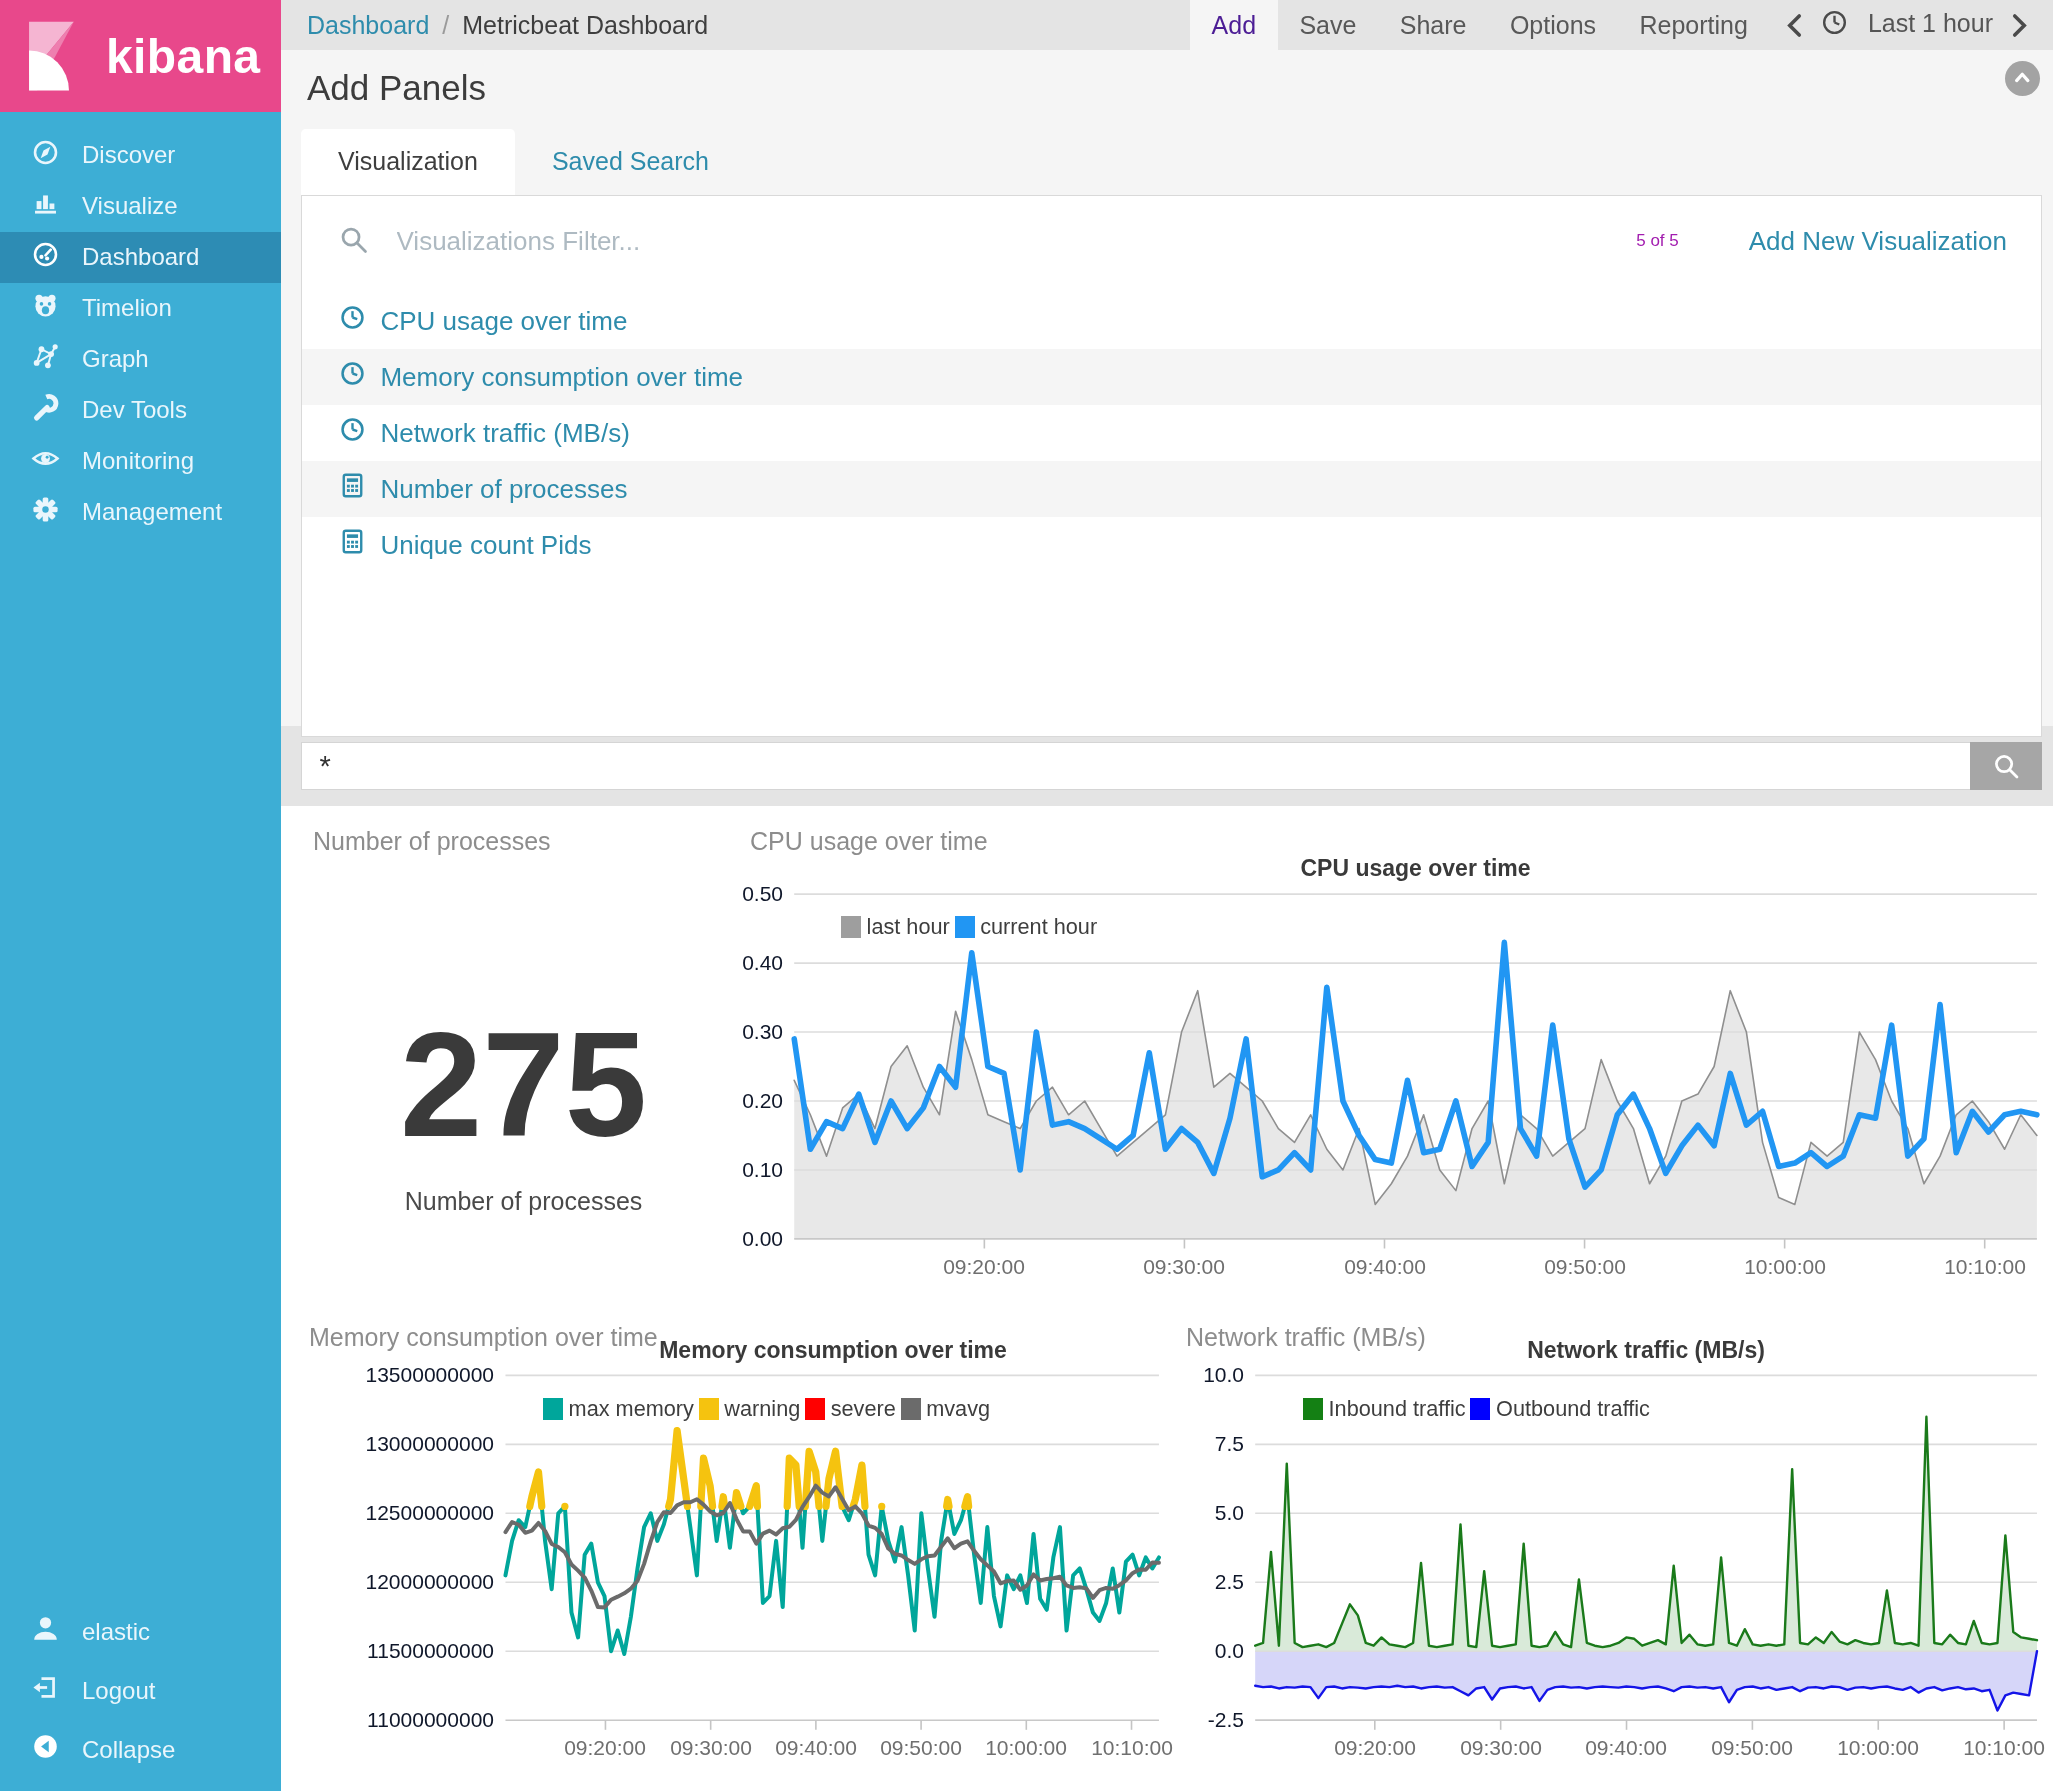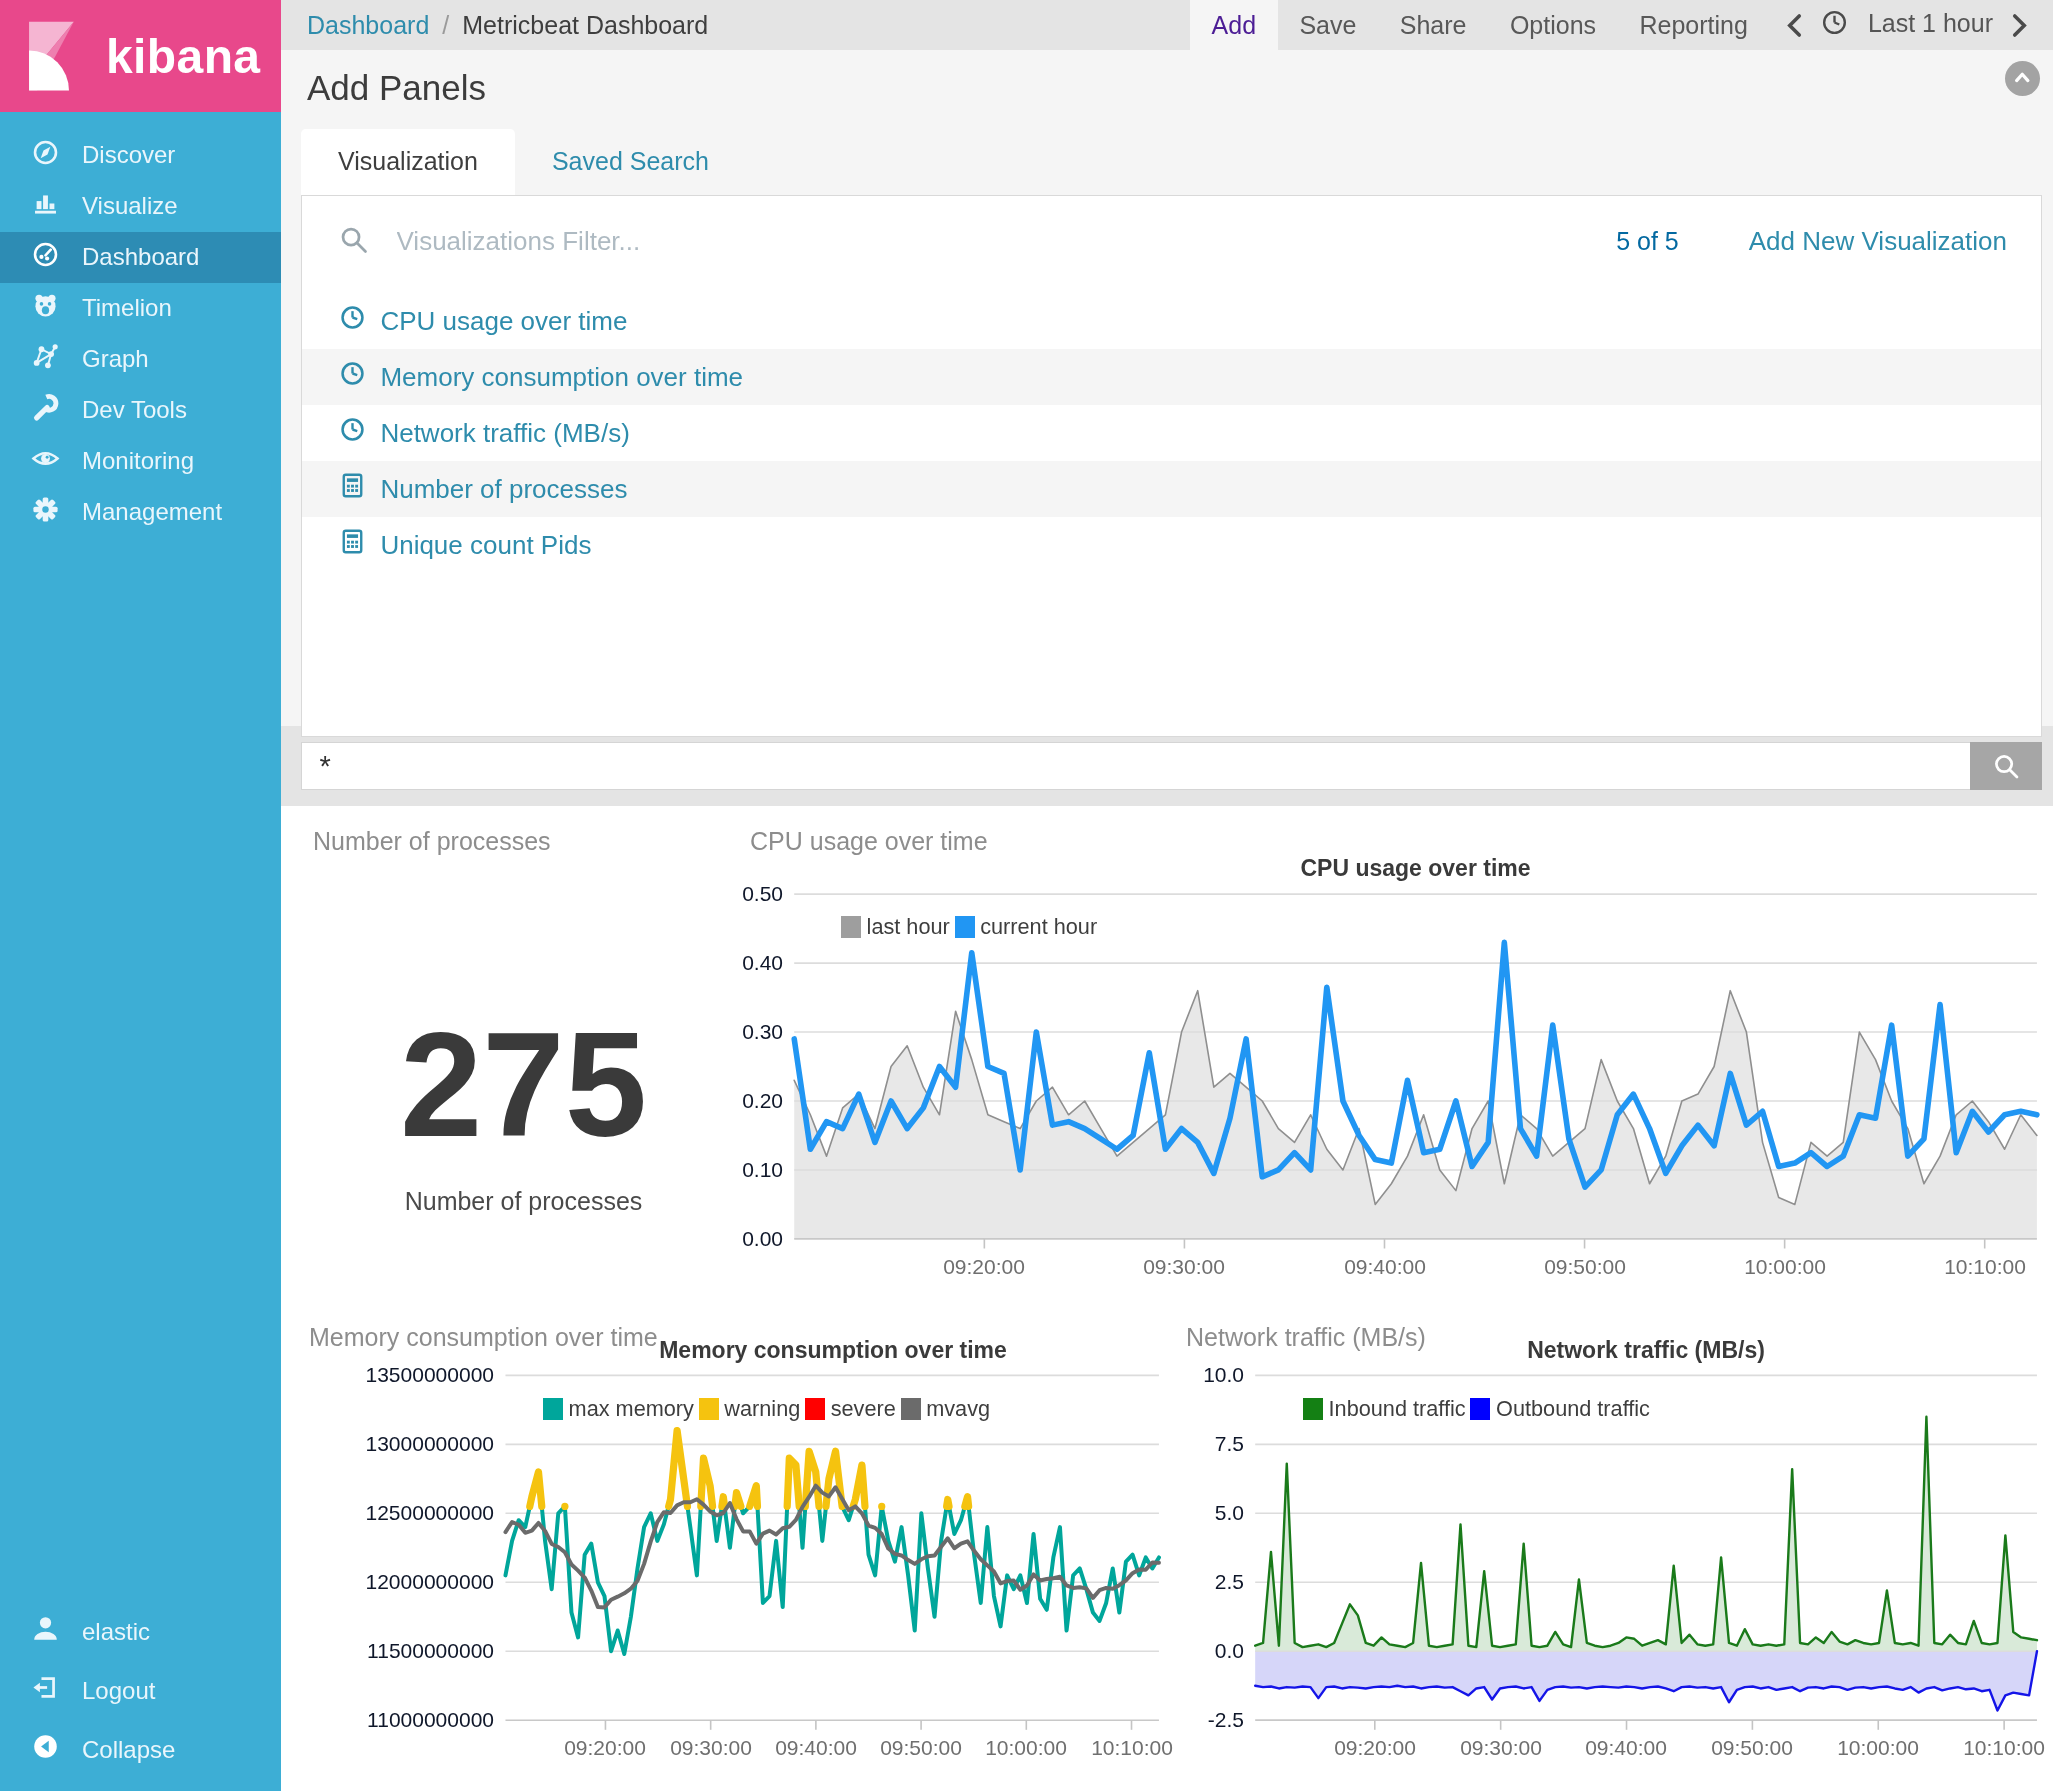--- a/index.html
+++ b/index.html
@@ -38,21 +38,21 @@
   .add-panels { position:absolute; left:0; top:50px; right:0; height:676px; background:#F5F5F5; }
   .ap-title { margin:17.6px 0 0 26px; font-size:35px; color:#3C3C3C; font-weight:400; }
   .ap-tabs { display:flex; margin:21px 0 0 20px; position:relative; z-index:2; }
   .ap-tab { height:66px; padding:0 37px; display:flex; align-items:center; font-size:25px; cursor:pointer; }
   .ap-tab.active { background:#fff; color:#3E3E3E; border-radius:4.8px 4.8px 0 0; margin-bottom:-0.8px; }
   .ap-tab.inactive { color:#2E8CAC; }
   .ap-panel { margin:0 12px 0 20px; background:#fff; border:0.8px solid #D9D9D9; height:542px; position:relative; z-index:1; }
   .filter-row { display:flex; align-items:center; padding:29px 34px 35px 37px; gap:27px; }
   .filter-input { flex:1; border:none; outline:none; font-size:26px; color:#444; font-family:"Liberation Sans",sans-serif; background:transparent; }
   .filter-input::placeholder { color:#AEBAC2; }
-  .result-count { font-size:25px; color:#0369a1;text-align:center; }
+  .result-count { font-size:17px; color:#a21caf;text-align:center; }
   .add-new-link { font-size:26px; color:#2E8CAC; margin-left:43px; cursor:pointer; white-space:nowrap; }
   .list-header { height:48px; background:#EFEFEF; display:flex; align-items:center; padding-left:37px; font-size:25px; color:#3E3E3E; gap:9.6px; }
   .sort-asc { width:0; height:0; border-left:7.2px solid transparent; border-right:7.2px solid transparent; border-bottom:9.6px solid #555; }
   .viz-row { height:56px; display:flex; align-items:center; padding-left:37px; gap:14.4px; font-size:26px; color:#2E8CAC; cursor:pointer; }
   .viz-row.stripe { background:#F5F5F5; }
 
   
   .query-region { position:absolute; left:0; top:726px; right:0; height:80px; background:#E4E4E4; display:flex; align-items:center; padding:0 12px 0 20px; }
   .query-input { flex:1; height:48px; background:#fff; border:0.8px solid #D5D5D5; border-right:none; font-size:29px; color:#333; padding:0 0 0 17.6px; outline:none; font-family:"Liberation Sans",sans-serif; }
   .query-btn { width:72px; height:48px; background:#A6A6A6; border:none; display:flex; align-items:center; justify-content:center; cursor:pointer; }

